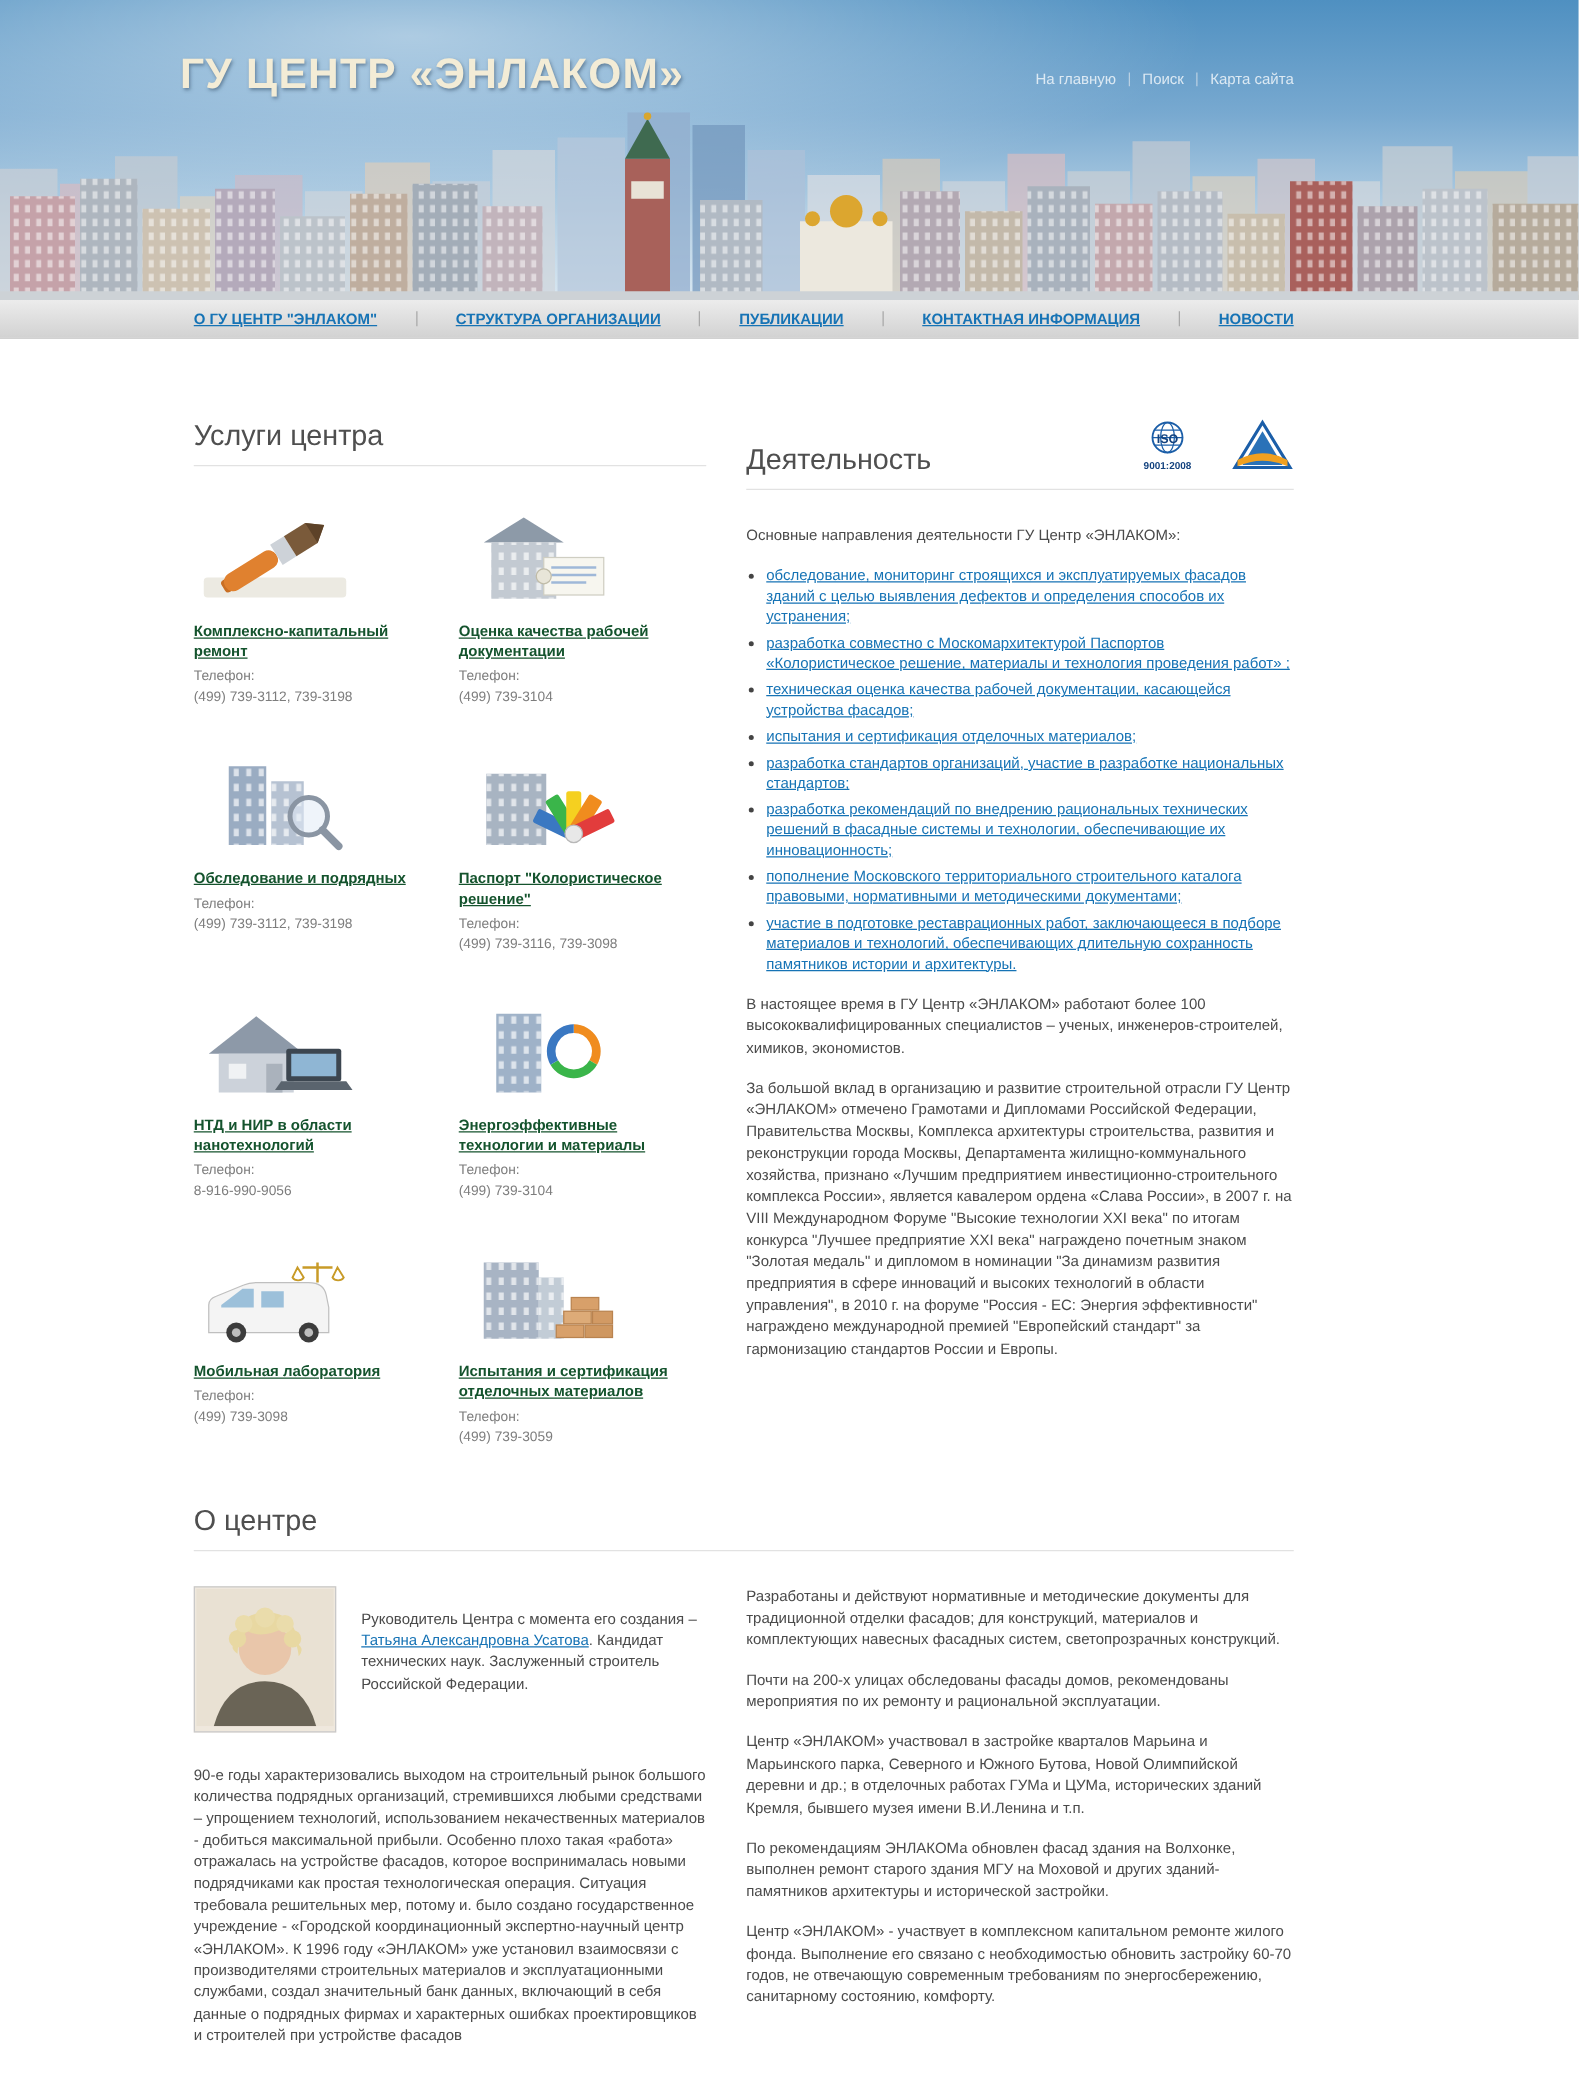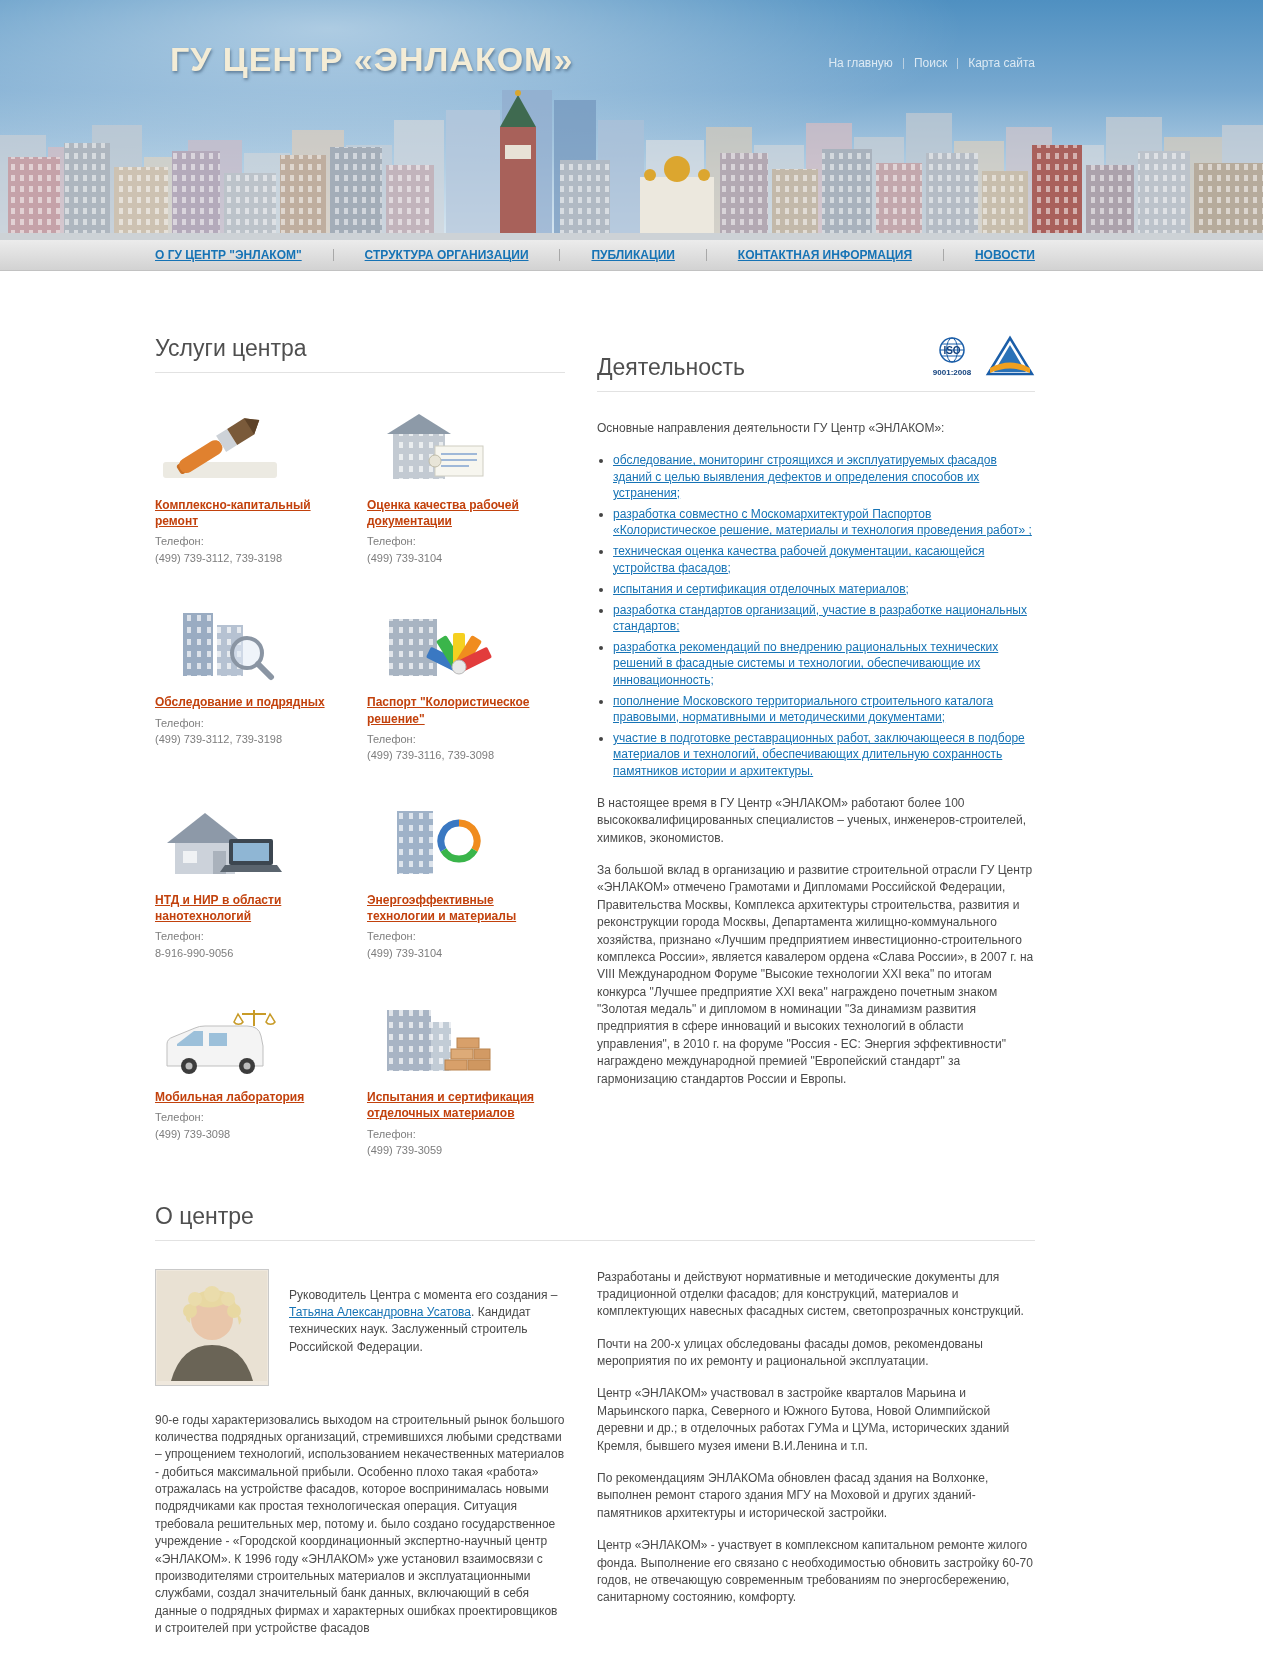--- a/index.html
+++ b/index.html
@@ -4,21 +4,21 @@
 <style>
   * { margin:0; padding:0; box-sizing:border-box; }
   body { font-family:"Liberation Sans", sans-serif; background:#ffffff; color:#4a4a4a; font-size:12px; }
   a { cursor:pointer; }
   .page { width:1263px; margin:0 auto; background:#fff; }
 
   
   .hero { position:relative; height:240px; overflow:hidden;
     background: radial-gradient(ellipse at 26% 12%, rgba(255,255,255,.50), rgba(255,255,255,0) 48%),
                 linear-gradient(180deg,#4f90c1 0%, #78a9d0 38%, #b5d0e4 72%, #d8e7f1 100%); }
-  .site-title { position:absolute; left:170px; top:40px; font-size:34px; font-weight:bold;
+  .site-title { position:absolute; left:144px; top:40px; font-size:34px; font-weight:bold;
     color:#f3ecd6; letter-spacing:1px; text-shadow:1px 2px 3px rgba(50,75,100,.55); }
   .top-links { position:absolute; right:228px; top:56px; display:flex; align-items:center; gap:10px;
     color:#dce9f3; font-size:12px; }
   .top-links a { color:#dce9f3; text-decoration:none; }
   .tl-sep { width:1px; height:11px; background:#b9d0e2; }
   .skyline { position:absolute; left:0; bottom:0; width:100%; height:155px; display:block; }
 
   
   .mainnav { height:31px; background:linear-gradient(180deg,#ececec,#d2d2d2); border-bottom:1px solid #c2c2c2; }
   .mainnav-inner { width:880px; margin-left:155px; height:100%; display:flex; align-items:center; justify-content:space-between; }
@@ -26,27 +26,27 @@
   .nav-sep { width:1px; height:12px; background:#a8a8a8; }
 
   
   .container { width:880px; margin-left:155px; padding-top:64px; }
   .two-col { display:flex; gap:32px; }
   .col-left { flex:0 0 410px; }
   .col-right { flex:1; min-width:0; }
   .section-head { border-bottom:1px solid #e2e2e2; padding-bottom:10px; margin-bottom:28px; }
   .section-title { font-size:23px; font-weight:400; color:#4f4f4f; }
   .head-row { display:flex; justify-content:space-between; align-items:flex-end; }
-  .logos { display:flex; gap:10px; align-items:flex-end; }
+  .logos { display:flex; gap:28px; align-items:flex-end; }
 
   
   .services-grid { display:grid; grid-template-columns:1fr 1fr; column-gap:14px; row-gap:32px; }
   .service-card { width:190px; }
   .service-icon { height:88px; display:flex; align-items:flex-end; margin-bottom:8px; }
-  .service-title { display:inline-block; color:#c2410c; font-weight:bold; text-decoration:underline; line-height:1.35; margin-bottom:4px; }
+  .service-title { display:inline-block; color:#14532d; font-weight:bold; text-decoration:underline; line-height:1.35; margin-bottom:4px; }
   .service-phone-label, .service-phone { color:#7d7d7d; font-size:11px; line-height:1.5; }
 
   
   .activity p { line-height:1.45; margin-bottom:15px; color:#4a4a4a; }
   .activity ul { list-style:disc; padding-left:16px; margin:10px 0 16px; }
   .activity li { margin-bottom:5px; line-height:1.35; color:#444; }
   .activity li a { color:#1673b5; text-decoration:underline; }
 
   
   .about { margin-top:44px; }

